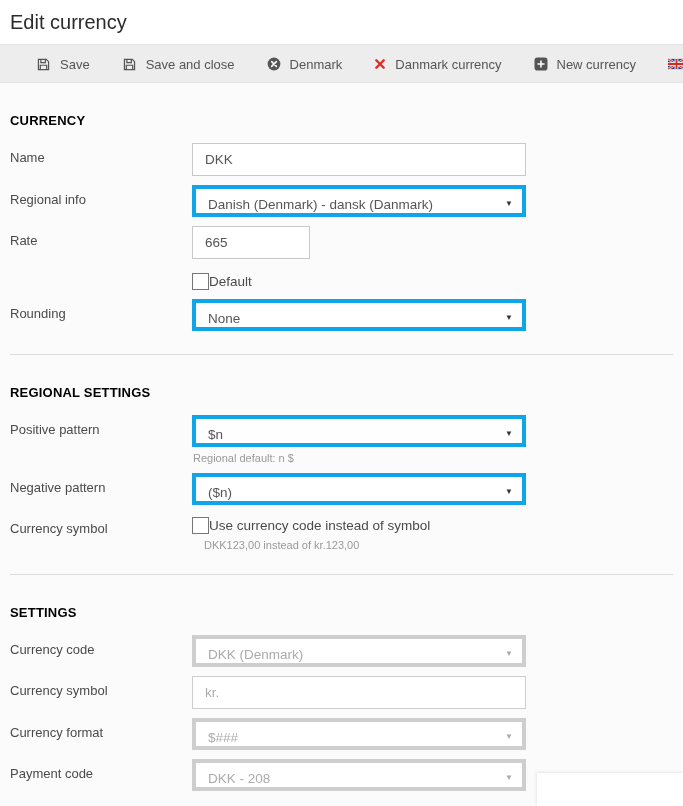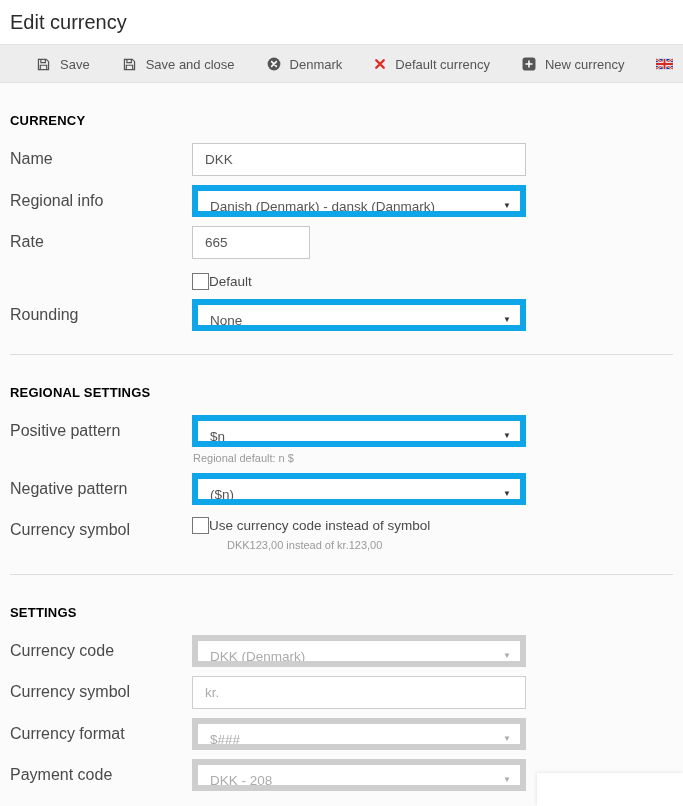--- a/index.html
+++ b/index.html
@@ -40,31 +40,31 @@
 
   
   .content { padding: 0 10px; }
   .section { padding-top: 30px; }
   .section-heading {
     font-size: 13px; font-weight: bold; color: #000000;
     letter-spacing: .2px; margin: 0 0 15px 0;
   }
   .divider { border-top: 1px solid #dcdcdc; margin-top: 23px; }
   .row { display: flex; align-items: flex-start; margin-bottom: 9px; }
-  .row-label { width: 182px; flex: none; font-size: 16px; color: #4a4a4a; padding-top: 7px; }
+  .row-label { width: 182px; flex: none; font-size: 13px; color: #4a4a4a; padding-top: 7px; }
   .text-input {
     height: 33px; width: 334px;
     border: 1px solid #c8c8c8; background: #fff;
     padding: 0 12px; font-size: 13.5px; color: #555;
     font-family: inherit; outline: none;
   }
   .text-input.narrow { width: 118px; }
   .select {
     height: 32px; width: 334px;
-    border: 6px solid #0ea5e9; background: #fff;
+    border: 4px solid #0ea5e9; background: #fff;
     padding: 8px 26px 0 12px; font-size: 13.5px; color: #555;
     position: relative; cursor: pointer;
     white-space: nowrap; overflow: hidden;
   }
   .select .sel-caret {
     position: absolute; right: 9px; top: 11px;
     font-size: 8px; color: #333; line-height: 1;
   }
   .hint { font-size: 11px; color: #9a9a9a; margin: 5px 0 0 1px; }
   .checkbox-line { display: flex; align-items: center; padding-top: 5px; }
@@ -119,21 +119,21 @@
         </svg>
     </span>
     <span>Denmark</span>
   </div>
   <div class="tb-btn">
     <span>
       <svg width="12" height="12" viewBox="0 0 16 16">
           <path d="M3 3l10 10M13 3L3 13" stroke="#e22b24" stroke-width="3.2" stroke-linecap="round"></path>
         </svg>
     </span>
-    <span>Default currency</span>
+    <span>Danmark currency</span>
   </div>
   <div class="tb-btn">
     <span>
       <svg width="14" height="14" viewBox="0 0 16 16">
           <rect x="0.6" y="0.6" width="14.8" height="14.8" rx="3.2" fill="#555"></rect>
           <path d="M8 4.6v6.8M4.6 8h6.8" stroke="#fff" stroke-width="1.8" stroke-linecap="round"></path>
         </svg>
     </span>
     <span>New currency</span>
   </div>
@@ -218,21 +218,21 @@
       </div>
     </div>
 
     <div class="row">
       <div class="row-label">Currency symbol</div>
       <div>
         <div class="checkbox-line" style="padding-top:3px">
           <input type="checkbox" class="checkbox" style="">
           <span class="checkbox-text">Use currency code instead of symbol</span>
         </div>
-        <div class="hint" style="margin-left:35px">DKK123,00 instead of kr.123,00</div>
+        <div class="hint" style="margin-left:12px">DKK123,00 instead of kr.123,00</div>
       </div>
     </div>
   </div>
 
   <div class="divider"></div>
 
   <div class="section">
     <div class="section-heading">SETTINGS</div>
 
     <div class="row disabled">

